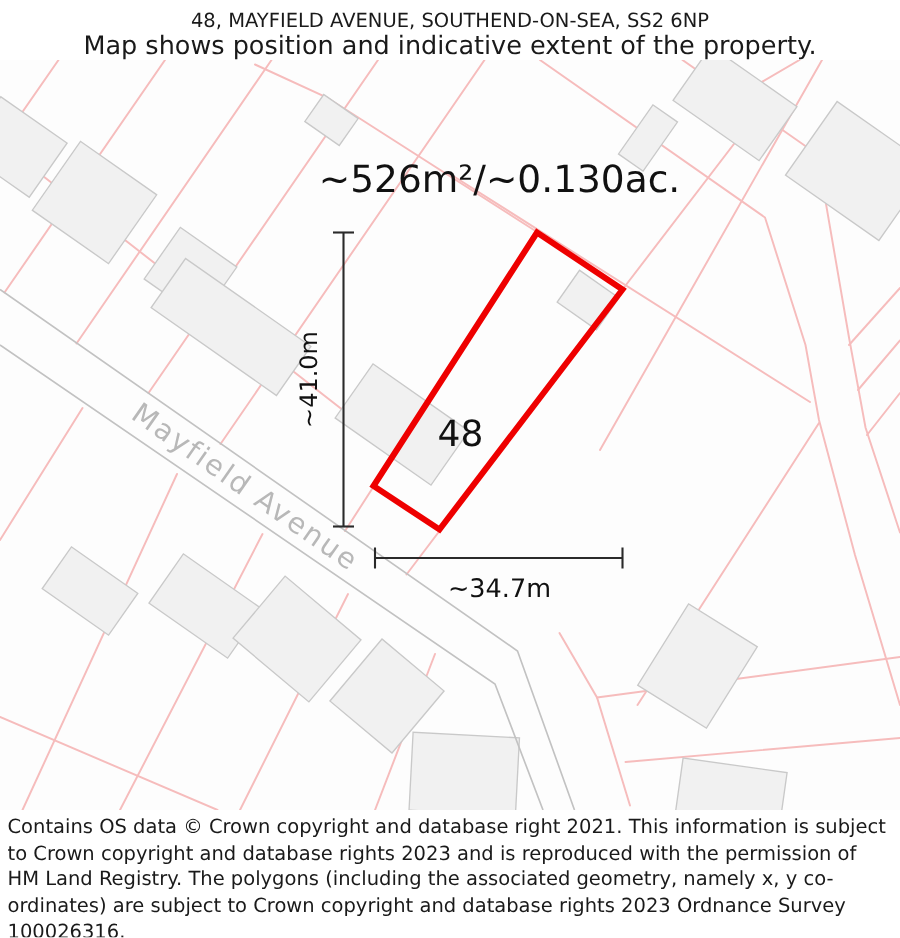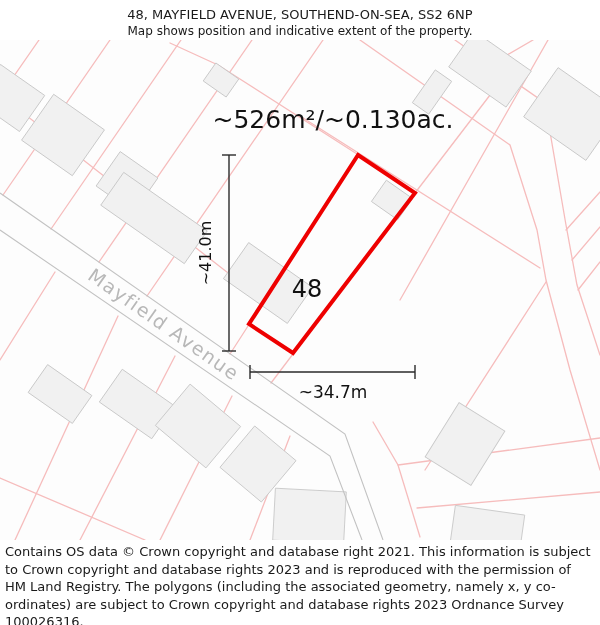--- a/index.html
+++ b/index.html
@@ -1,20 +1,20 @@
 <!DOCTYPE html>
 <html><head>
 <meta charset="utf-8">
 <style>
   html,body{margin:0;padding:0;background:#ffffff;}
   #page{position:relative;width:600px;height:625px;background:#ffffff;overflow:hidden;
         font-family:"DejaVu Sans", sans-serif;color:#1a1a1a;}
   #header{position:absolute;top:0;left:0;width:600px;text-align:center;background:#ffffff;z-index:3;}
   #header .t1{font-size:13px;padding-top:6px;line-height:17px;}
-  #header .t2{font-size:12px;line-height:17px;}
+  #header .t2{font-size:17px;line-height:17px;}
   #map-wrap{position:absolute;top:40px;left:0;width:600px;height:500px;background:#fdfdfd;z-index:1;}
   #footer{position:absolute;top:540px;left:0;width:590px;padding:3px 5px 0 5px;background:#ffffff;
           font-size:13px;line-height:17.5px;text-align:left;z-index:3;}
   svg text{font-family:"DejaVu Sans", sans-serif;}
 </style>
 </head>
 <body>
 
 <div id="page">
 

